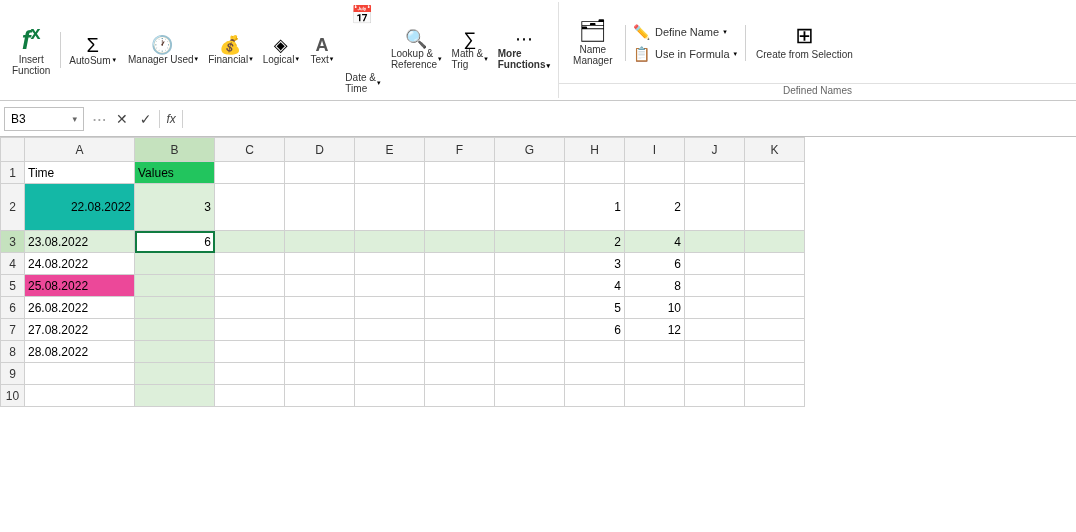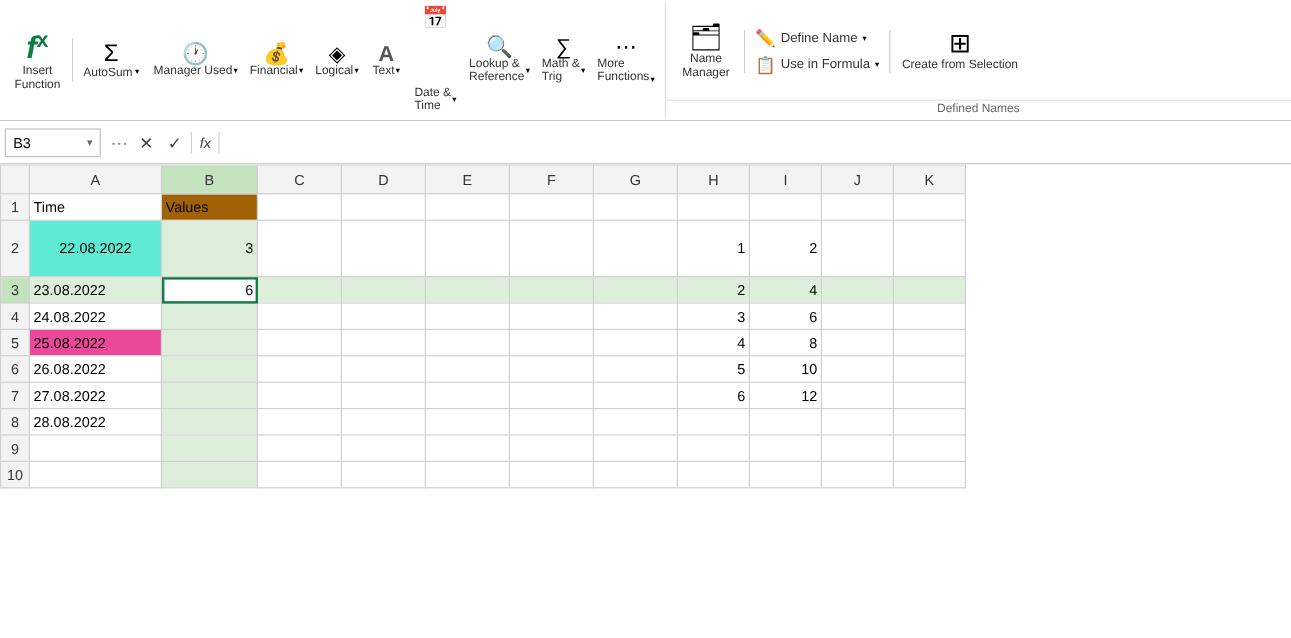--- a/index.html
+++ b/index.html
@@ -86,21 +86,21 @@
           <div style="display:flex; flex-direction:column; align-items:center; justify-content:center; padding:2px 4px; cursor:pointer; border-radius:2px; min-width:44px;">
             <div style="font-size:18px; line-height:1;">∑</div>
             <div style="display:flex; align-items:center;">
               <span style="font-size:10px; color:#333;">Math &amp;<br>Trig</span>
               <span style="font-size:7px; margin-left:1px;">▾</span>
             </div>
           </div>
 
           <div style="display:flex; flex-direction:column; align-items:center; justify-content:center; padding:2px 4px; cursor:pointer; border-radius:2px; min-width:52px;">
             <div style="font-size:18px; line-height:1;">⋯</div>
-            <div style="display:flex; align-items:flex-end;">
+            <div style="display:flex; align-items:flex-end;font-weight:bold;">
               <span style="font-size:10px; color:#333;">More<br>Functions</span>
               <span style="font-size:7px; margin-left:1px;">▾</span>
             </div>
           </div>
         </div>
       </div>
 
       <div style="display:flex; flex-direction:column; padding-bottom:0; flex:1;">
         <div style="display:flex; align-items:center; flex:1; padding:2px 6px; gap:4px;">
 
@@ -168,34 +168,34 @@
             <th style="width: 60px; height: 24px; background: rgb(243, 243, 243); border: 1px solid rgb(208, 208, 208); text-align: center; font-weight: normal; font-size: 12px; color: rgb(51, 51, 51); user-select: none;">I</th>
             <th style="width: 60px; height: 24px; background: rgb(243, 243, 243); border: 1px solid rgb(208, 208, 208); text-align: center; font-weight: normal; font-size: 12px; color: rgb(51, 51, 51); user-select: none;">J</th>
             <th style="width: 60px; height: 24px; background: rgb(243, 243, 243); border: 1px solid rgb(208, 208, 208); text-align: center; font-weight: normal; font-size: 12px; color: rgb(51, 51, 51); user-select: none;">K</th>
           </tr>
       </thead>
       <tbody id="spreadsheet-body">
 
       <tr>
             <th style="background: rgb(243, 243, 243); text-align: center; font-weight: normal; color: rgb(51, 51, 51); width: 24px; height: 22px; border: 1px solid rgb(208, 208, 208); font-size: 12px; user-select: none;">1</th>
             <td style="width: 110px; height: 22px; padding: 0px 3px; overflow: hidden; white-space: nowrap; vertical-align: middle; font-size: 12px; background: rgb(255, 255, 255); border: 1px solid rgb(208, 208, 208); text-align: left;">Time</td>
-            <td style="width: 80px; height: 22px; padding: 0px 3px; overflow: hidden; white-space: nowrap; vertical-align: middle; font-size: 12px; background: #a16207; border: 1px solid rgb(208, 208, 208); text-align: left;">Values</td>
+            <td style="width: 80px; height: 22px; padding: 0px 3px; overflow: hidden; white-space: nowrap; vertical-align: middle; font-size: 12px; background: #22c55e; border: 1px solid rgb(208, 208, 208); text-align: left;">Values</td>
             <td style="width: 70px; height: 22px; padding: 0px 3px; overflow: hidden; white-space: nowrap; vertical-align: middle; font-size: 12px; background: rgb(255, 255, 255); border: 1px solid rgb(208, 208, 208); text-align: left;"></td>
             <td style="width: 70px; height: 22px; padding: 0px 3px; overflow: hidden; white-space: nowrap; vertical-align: middle; font-size: 12px; background: rgb(255, 255, 255); border: 1px solid rgb(208, 208, 208); text-align: left;"></td>
             <td style="width: 70px; height: 22px; padding: 0px 3px; overflow: hidden; white-space: nowrap; vertical-align: middle; font-size: 12px; background: rgb(255, 255, 255); border: 1px solid rgb(208, 208, 208); text-align: left;"></td>
             <td style="width: 70px; height: 22px; padding: 0px 3px; overflow: hidden; white-space: nowrap; vertical-align: middle; font-size: 12px; background: rgb(255, 255, 255); border: 1px solid rgb(208, 208, 208); text-align: left;"></td>
             <td style="width: 70px; height: 22px; padding: 0px 3px; overflow: hidden; white-space: nowrap; vertical-align: middle; font-size: 12px; background: rgb(255, 255, 255); border: 1px solid rgb(208, 208, 208); text-align: left;"></td>
             <td style="width: 60px; height: 22px; padding: 0px 3px; overflow: hidden; white-space: nowrap; vertical-align: middle; font-size: 12px; background: rgb(255, 255, 255); border: 1px solid rgb(208, 208, 208); text-align: left;"></td>
             <td style="width: 60px; height: 22px; padding: 0px 3px; overflow: hidden; white-space: nowrap; vertical-align: middle; font-size: 12px; background: rgb(255, 255, 255); border: 1px solid rgb(208, 208, 208); text-align: left;"></td>
             <td style="width: 60px; height: 22px; padding: 0px 3px; overflow: hidden; white-space: nowrap; vertical-align: middle; font-size: 12px; background: rgb(255, 255, 255); border: 1px solid rgb(208, 208, 208); text-align: left;"></td>
             <td style="width: 60px; height: 22px; padding: 0px 3px; overflow: hidden; white-space: nowrap; vertical-align: middle; font-size: 12px; background: rgb(255, 255, 255); border: 1px solid rgb(208, 208, 208); text-align: left;"></td>
           </tr>
           <tr>
             <th style="background: rgb(243, 243, 243); text-align: center; font-weight: normal; color: rgb(51, 51, 51); width: 24px; height: 22px; border: 1px solid rgb(208, 208, 208); font-size: 12px; user-select: none;">2</th>
-            <td style="width: 110px; height: 22px; padding: 16px 3px; overflow: hidden; white-space: nowrap; vertical-align: middle; font-size: 12px; background: #5eead4; border: 1px solid rgb(208, 208, 208); text-align: center;">22.08.2022</td>
+            <td style="width: 110px; height: 22px; padding: 16px 3px; overflow: hidden; white-space: nowrap; vertical-align: middle; font-size: 12px; background: #14b8a6; border: 1px solid rgb(208, 208, 208); text-align: right;">22.08.2022</td>
             <td style="width: 80px; height: 22px; padding: 0px 3px; overflow: hidden; white-space: nowrap; vertical-align: middle; font-size: 12px; background: rgb(221, 239, 218); border: 1px solid rgb(208, 208, 208); text-align: right;">3</td>
             <td style="width: 70px; height: 22px; padding: 0px 3px; overflow: hidden; white-space: nowrap; vertical-align: middle; font-size: 12px; background: rgb(255, 255, 255); border: 1px solid rgb(208, 208, 208); text-align: left;"></td>
             <td style="width: 70px; height: 22px; padding: 0px 3px; overflow: hidden; white-space: nowrap; vertical-align: middle; font-size: 12px; background: rgb(255, 255, 255); border: 1px solid rgb(208, 208, 208); text-align: left;"></td>
             <td style="width: 70px; height: 22px; padding: 0px 3px; overflow: hidden; white-space: nowrap; vertical-align: middle; font-size: 12px; background: rgb(255, 255, 255); border: 1px solid rgb(208, 208, 208); text-align: left;"></td>
             <td style="width: 70px; height: 22px; padding: 0px 3px; overflow: hidden; white-space: nowrap; vertical-align: middle; font-size: 12px; background: rgb(255, 255, 255); border: 1px solid rgb(208, 208, 208); text-align: left;"></td>
             <td style="width: 70px; height: 22px; padding: 0px 3px; overflow: hidden; white-space: nowrap; vertical-align: middle; font-size: 12px; background: rgb(255, 255, 255); border: 1px solid rgb(208, 208, 208); text-align: left;"></td>
             <td style="width: 60px; height: 22px; padding: 0px 3px; overflow: hidden; white-space: nowrap; vertical-align: middle; font-size: 12px; background: rgb(255, 255, 255); border: 1px solid rgb(208, 208, 208); text-align: right;">1</td>
             <td style="width: 60px; height: 22px; padding: 0px 3px; overflow: hidden; white-space: nowrap; vertical-align: middle; font-size: 12px; background: rgb(255, 255, 255); border: 1px solid rgb(208, 208, 208); text-align: right;">2</td>
             <td style="width: 60px; height: 22px; padding: 0px 3px; overflow: hidden; white-space: nowrap; vertical-align: middle; font-size: 12px; background: rgb(255, 255, 255); border: 1px solid rgb(208, 208, 208); text-align: left;"></td>
             <td style="width: 60px; height: 22px; padding: 0px 3px; overflow: hidden; white-space: nowrap; vertical-align: middle; font-size: 12px; background: rgb(255, 255, 255); border: 1px solid rgb(208, 208, 208); text-align: left;"></td>

